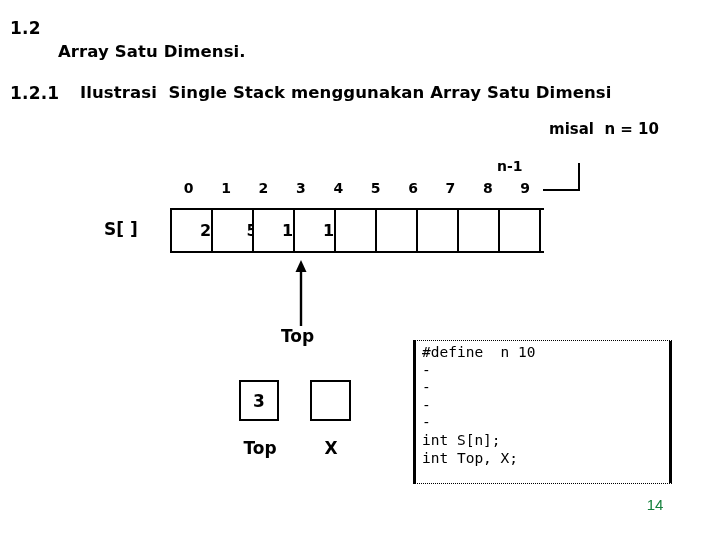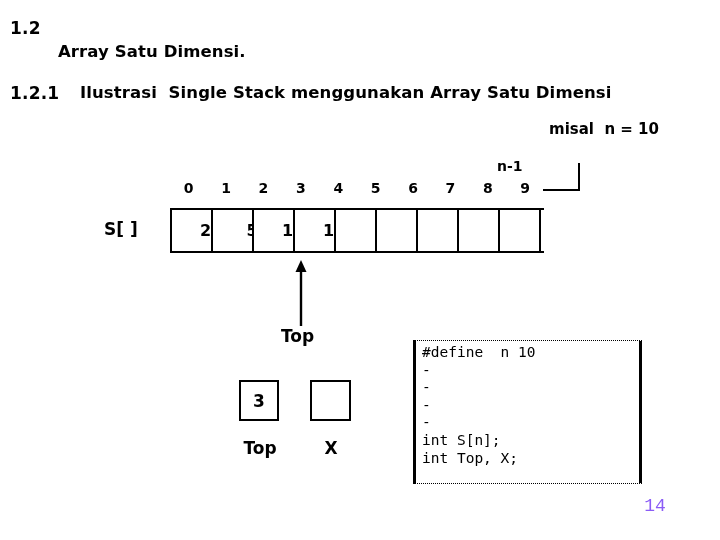--- a/index.html
+++ b/index.html
@@ -183,21 +183,21 @@
     top: 310px;
     font-family: "DejaVu Sans", sans-serif;
     font-weight: bold;
     font-size: 16px;
     white-space: pre;
   }
   #code-box {
     position: absolute;
     left: 413px;
     top: 340px;
-    width: 229px;
+    width: 259px;
     height: 144px;
     box-sizing: border-box;
     border-left: 3px solid #000;
     border-right: 3px solid #000;
     border-top: 1px dotted #000;
     border-bottom: 1px dotted #000;
     background: #fff;
     padding: 3px 0 0 6px;
   }
   #code-text {
@@ -208,23 +208,23 @@
     letter-spacing: 0px;
   }
 
   
   #page-number {
     position: absolute;
     left: 640px;
     top: 496px;
     width: 30px;
     text-align: center;
-    font-family: Liberation Mono, monospace;
-    font-size: 18px;
-    color: #8b5cf6;
+    font-family: Liberation Sans, sans-serif;
+    font-size: 15px;
+    color: #15803d;
   }
 </style>
 </head>
 <body>
 
 <div class="slide">
 
   <div class="heading-num" id="h1-num">1.2</div>
   <div class="heading-text" id="h1-l2">Array Satu Dimensi.</div>
 

